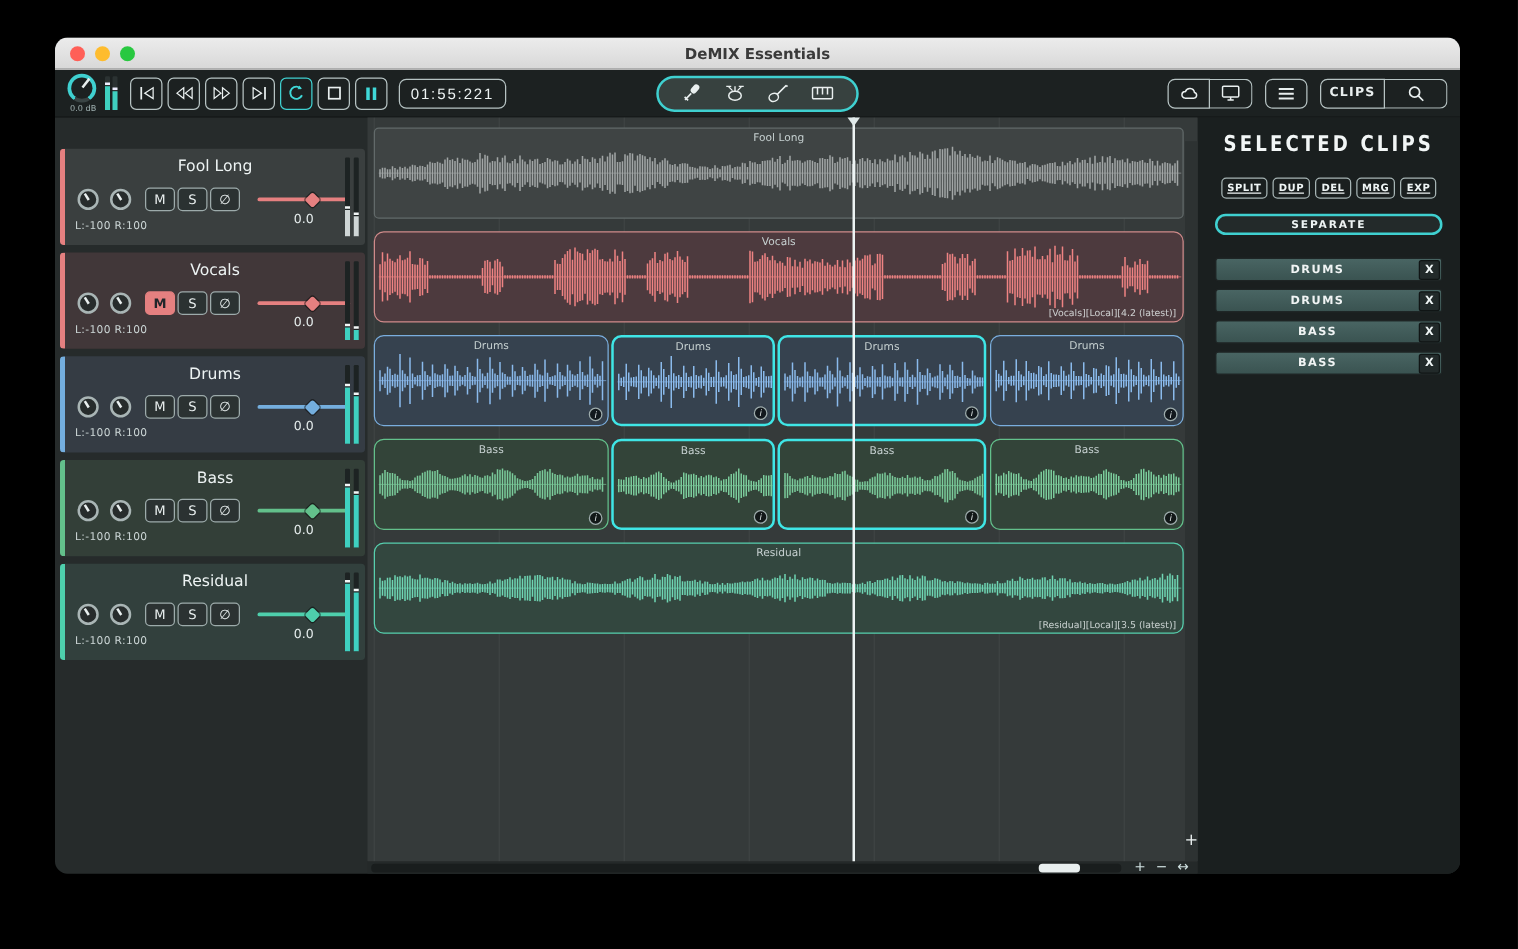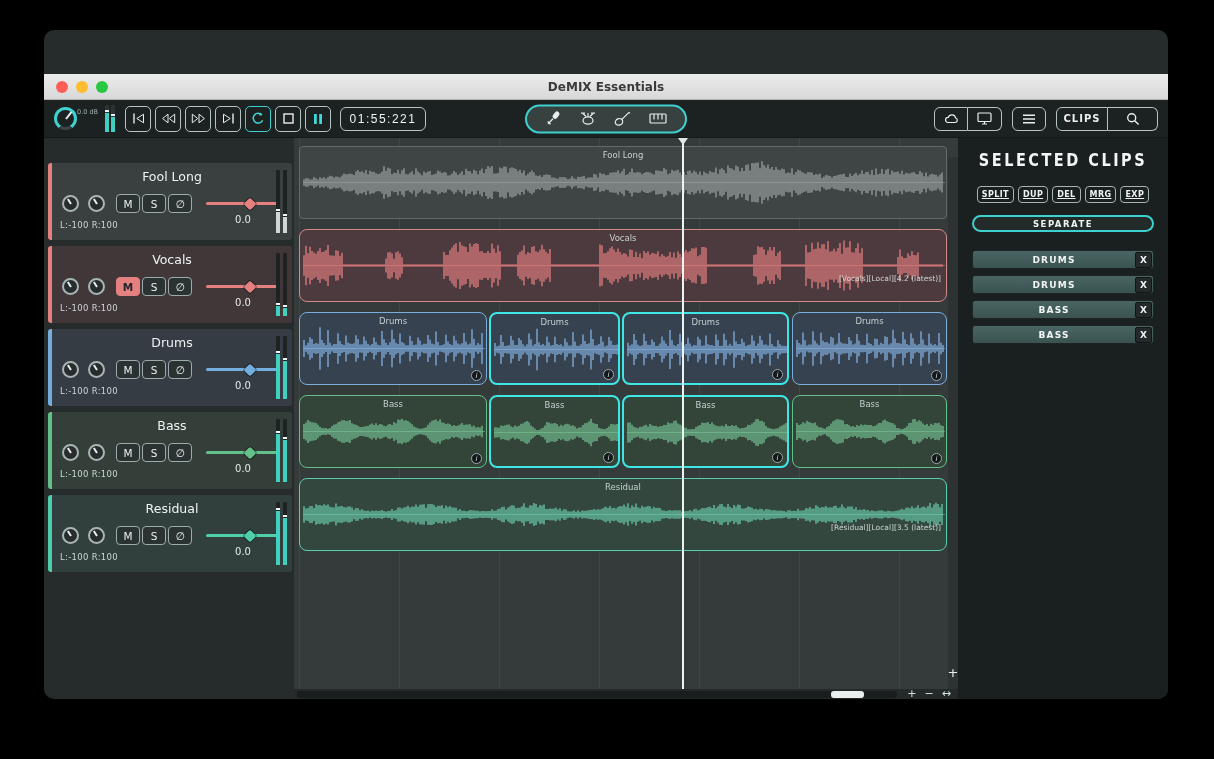--- a/index.html
+++ b/index.html
@@ -5,30 +5,30 @@
   *{margin:0;padding:0;box-sizing:border-box;font-family:"DejaVu Sans","Liberation Sans",sans-serif;}
   html,body{width:1214px;height:759px;background:#000;overflow:hidden;}
   body{position:relative;}
 
   .window{position:absolute;left:44px;top:30px;width:1124px;height:669px;background:#262b2b;
     border-radius:10px;overflow:hidden;display:flex;flex-direction:column;
     box-shadow:0 25px 70px rgba(0,0,0,.85);}
 
   
   .titlebar{height:26px;flex:0 0 auto;background:linear-gradient(#ececec,#d8d8d8);
-    border-bottom:1px solid #b3b3b3;display:flex;align-items:center;justify-content:center;position:relative;margin-top:44px;}
+    border-bottom:1px solid #b3b3b3;display:flex;align-items:center;justify-content:center;position:relative;}
   .traffic{position:absolute;left:12px;top:50%;transform:translateY(-50%);display:flex;gap:8px;}
   .light{width:12px;height:12px;border-radius:50%;display:block;}
   .light.red{background:#ff5f57;}.light.yellow{background:#febc2e;}.light.green{background:#28c840;}
   .title{font-size:12px;font-weight:bold;color:#3a3a3a;}
 
   
   .toolbar{height:38px;flex:0 0 auto;background:#1c2121;border-bottom:1px solid #141818;
     display:flex;align-items:center;padding:0 10px;position:relative;}
-  .knob-wrap{display:flex;flex-direction:row;align-items:flex-start;margin-right:7px;}
+  .knob-wrap{display:flex;flex-direction:column;align-items:flex-end;margin-right:7px;}
   .knob{width:23px;height:23px;border-radius:50%;position:relative;
     background:conic-gradient(from 215deg,#3fd0d0 0deg 290deg,#3a4444 290deg 360deg);}
   .knob .cap{position:absolute;inset:3px;border-radius:50%;background:#1c2121;}
   .knob .ptr{position:absolute;left:50%;top:50%;width:2px;height:9px;background:#e9efef;
     transform-origin:50% 100%;transform:translate(-50%,-100%) rotate(38deg);}
   .knob-label{font-size:6.5px;color:#9fb0b0;margin-top:1px;white-space:nowrap;}
   .tb-meters{display:flex;gap:2px;height:27px;margin-right:10px;align-items:flex-end;}
   .tbm{width:4px;height:100%;background:#2b3232;position:relative;border-radius:1px;}
   .tbm i{position:absolute;bottom:0;left:0;right:0;background:#3fd0c0;}
   .tbm i::after{content:"";position:absolute;top:-3px;left:0;right:0;height:2px;background:#eef;}
@@ -88,21 +88,21 @@
   .ruler .tick{position:absolute;top:0;bottom:0;border-left:1px solid #87a0a0;padding-left:3px;
     font-size:10px;color:#dfe6e6;line-height:18px;}
   .lanes{flex:1;position:relative;background:#353a3a;
     background-image:repeating-linear-gradient(90deg,rgba(255,255,255,.055) 0 1px,transparent 1px 100px);
     background-position:5px 0;}
   .lane{position:absolute;left:5px;right:10px;height:77px;}
   .clip{position:absolute;top:2px;height:73px;border:1px solid #666;overflow:hidden;background:#333;}
   .clip.selected{border-width:2px;}
   .clip-label{position:absolute;top:3px;left:0;right:0;text-align:center;font-size:8.5px;color:#c6d0d0;z-index:2;}
   .clip svg{position:absolute;left:1px;top:0;z-index:1;}
-  .clip-meta{position:absolute;right:5px;bottom:18px;font-size:7.5px;color:#e2e8e8;opacity:.85;z-index:2;white-space:nowrap;}
+  .clip-meta{position:absolute;right:5px;bottom:2px;font-size:7.5px;color:#e2e8e8;opacity:.85;z-index:2;white-space:nowrap;}
   .clip-badge{position:absolute;right:4px;bottom:3px;width:11px;height:11px;border-radius:50%;
     background:rgba(10,14,16,.8);border:1px solid #9dabab;color:#e4ebeb;font-size:7px;font-style:italic;
     display:flex;align-items:center;justify-content:center;z-index:3;}
   .playhead{position:absolute;top:0;bottom:10px;width:2px;background:#edf4f4;z-index:6;}
   .playhead::before{content:"";position:absolute;top:0;left:-4px;
     border:5px solid transparent;border-top:7px solid #dfe9e9;}
   .vstrip{position:absolute;right:0;top:19px;bottom:10px;width:10px;background:#2d3232;z-index:4;}
   .add-track-btn{position:absolute;bottom:10px;left:50%;transform:translateX(-50%);
     color:#e9efef;font-size:13px;line-height:13px;}
   .scroll-row{height:10px;flex:0 0 auto;background:#242929;display:flex;align-items:center;padding:0 3px;}

